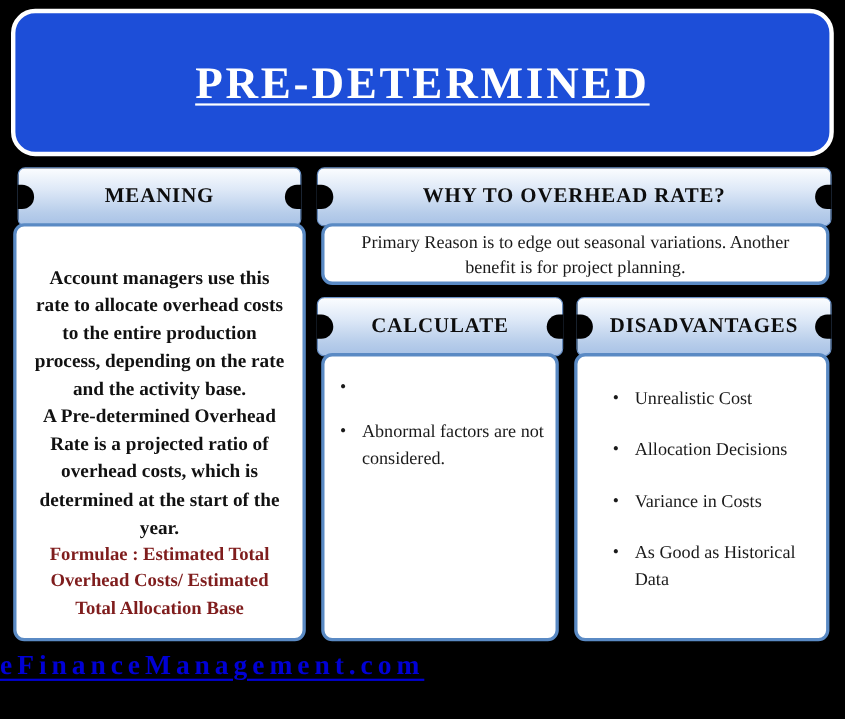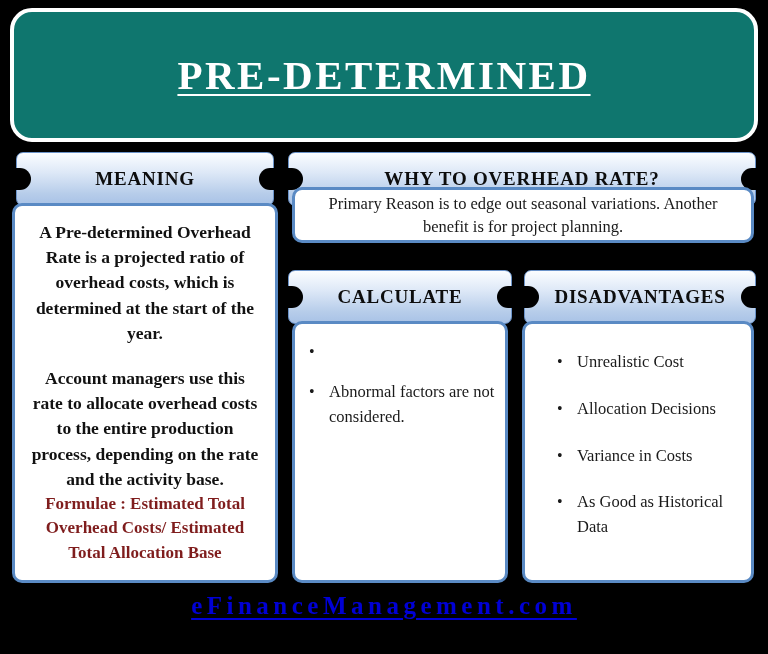--- a/index.html
+++ b/index.html
@@ -20,21 +20,21 @@
   }
 
   
   .title-wrap {
     position: absolute;
     left: 10px;
     top: 8px;
     width: 748px;
     height: 134px;
     border-radius: 22px;
-    background: #0f766e;
+    background: #1d4ed8;
     border: 4px solid #ffffff;
     display: flex;
     flex-direction: column;
     align-items: center;
     justify-content: center;
   }
   .title-line {
     color: #ffffff;
     font-size: 41px;
     font-weight: bold;
@@ -148,21 +148,21 @@
 
   .disadv-body { padding-top: 26px; }
   .disadv-body .bullet-item { margin-bottom: 22px; padding-left: 18px; }
 
   
   .footer {
     position: absolute;
     left: 0;
     top: 592px;
     width: 768px;
-    text-align: center;
+    text-align: left;
   }
   .footer-link {
     color: #0000d5;
     font-size: 25px;
     font-weight: bold;
     letter-spacing: 4.5px;
     text-decoration: underline;
     text-underline-offset: 4px;
     text-decoration-thickness: 2px;
   }
@@ -174,30 +174,30 @@
 
   <div class="title-wrap">
     <div class="title-line">PRE-DETERMINED</div>
   </div>
 
   <div class="plaque" style="left:16px; top:152px; width:258px;">
     <span class="plaque-label">MEANING</span>
   </div>
 
   <div class="panel meaning-body" style="left:12px; top:203px; width:266px; height:380px;">
+    <div class="meaning-para spaced">Account managers use this rate to allocate overhead costs to the entire production process, depending on the rate and the activity base.</div>
     <div class="meaning-para">A Pre-determined Overhead Rate is a projected ratio of overhead costs, which is determined at the start of the year.</div>
-    <div class="meaning-para spaced">Account managers use this rate to allocate overhead costs to the entire production process, depending on the rate and the activity base.</div>
     <div class="meaning-formula">Formulae : Estimated Total Overhead Costs/ Estimated Total Allocation Base</div>
   </div>
 
   <div class="plaque" style="left:288px; top:152px; width:468px;">
     <span class="plaque-label">WHY TO OVERHEAD RATE?</span>
   </div>
 
-  <div class="panel why-body" style="left:292px; top:187px; width:462px; height:56px;">
+  <div class="panel why-body" style="left:292px; top:203px; width:462px; height:56px;">
     <div class="why-text">Primary Reason is to edge out seasonal variations. Another benefit is for project planning.</div>
   </div>
 
   <div class="plaque" style="left:288px; top:270px; width:224px;">
     <span class="plaque-label">CALCULATE</span>
   </div>
 
   <div class="panel bullet-body" style="left:292px; top:321px; width:216px; height:262px;">
     <div class="bullet-item">
       <span class="bullet-dot">•</span>

